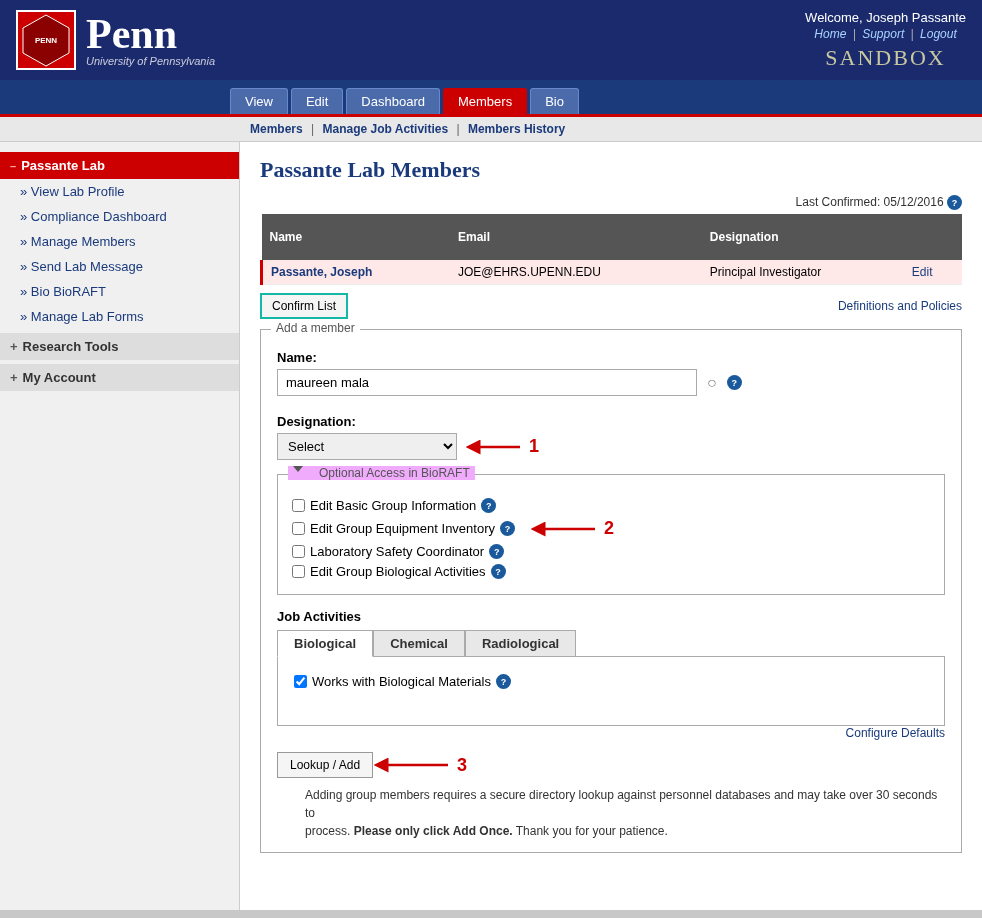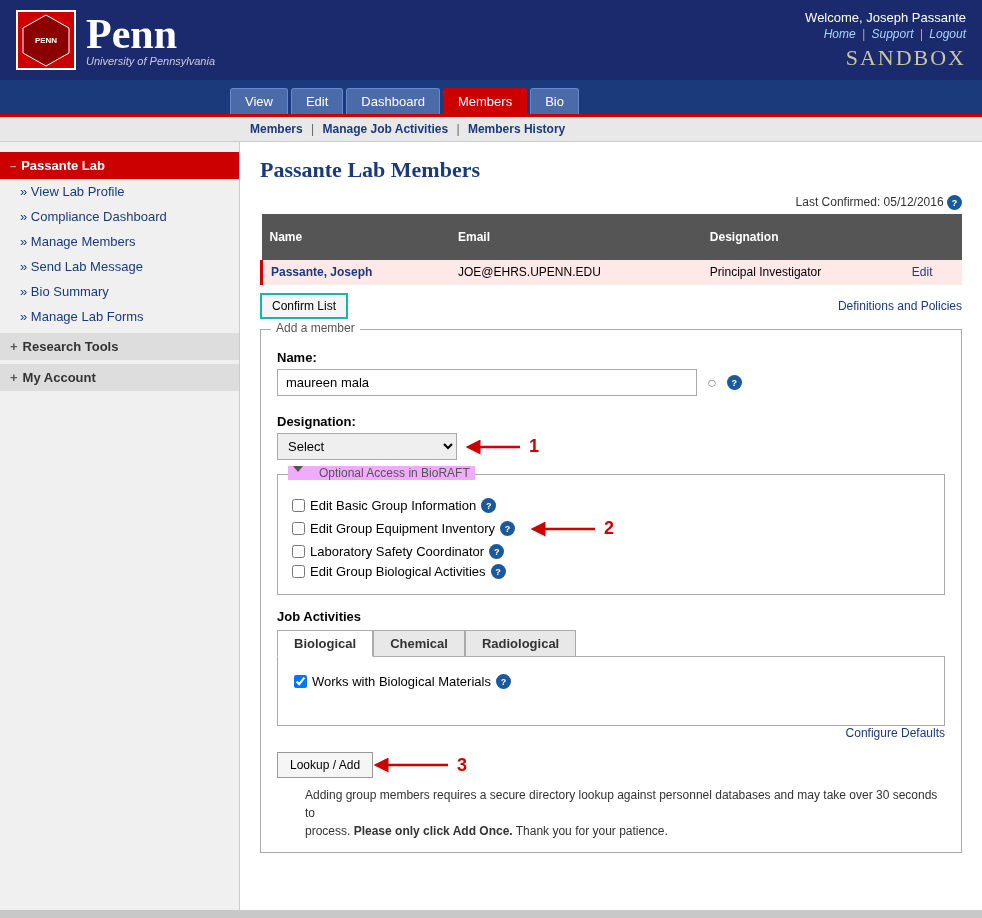--- a/index.html
+++ b/index.html
@@ -39,21 +39,21 @@
       font-weight: bold;
       line-height: 1;
       font-family: Georgia, serif;
     }
     #penn-text .penn-sub {
       font-size: 11px;
       font-style: italic;
       color: #ccd;
     }
     #header-right {
-      text-align: right;
+      text-align: center;
       color: #fff;
     }
     #header-right .welcome { font-size: 13px; }
     #header-right .nav-links { font-size: 12px; margin-top: 2px; font-style: italic; }
     #header-right .nav-links a { color: #aad4ff; text-decoration: none; }
     #header-right .nav-links span { color: #aaa; margin: 0 3px; }
     #sandbox {
       font-size: 22px;
       font-family: Georgia, serif;
       color: #c8c8a0;
@@ -415,21 +415,21 @@
 
   <div id="sidebar">
     <div class="sidebar-section-header">
       <span class="toggle">–</span>
       <span>Passante Lab</span>
     </div>
     <div class="sidebar-item">View Lab Profile</div>
     <div class="sidebar-item">Compliance Dashboard</div>
     <div class="sidebar-item">Manage Members</div>
     <div class="sidebar-item">Send Lab Message</div>
-    <div class="sidebar-item">Bio Summary</div>
+    <div class="sidebar-item">Bio BioRAFT</div>
     <div class="sidebar-item">Manage Lab Forms</div>
     <div class="sidebar-section-collapsed">
       <span class="plus">+</span>
       <span>Research Tools</span>
     </div>
     <div class="sidebar-section-collapsed">
       <span class="plus">+</span>
       <span>My Account</span>
     </div>
   </div>

